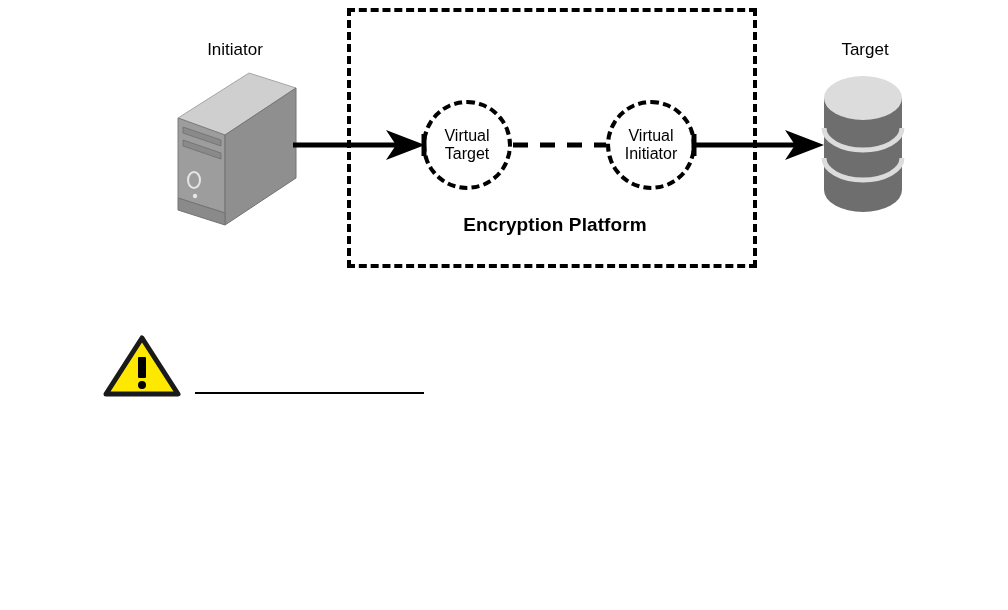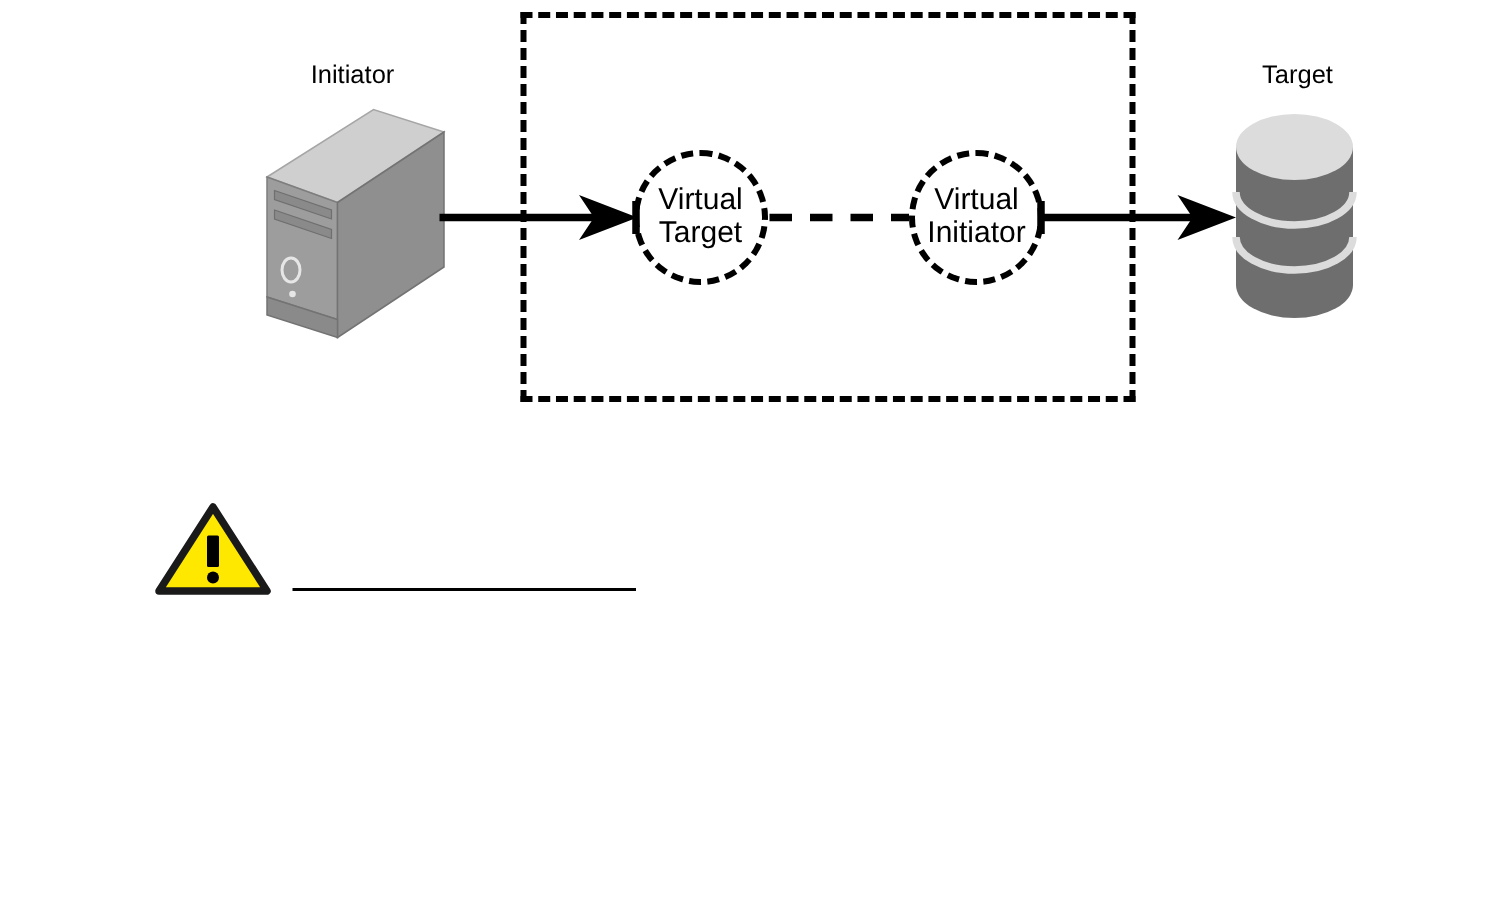--- a/index.html
+++ b/index.html
@@ -59,21 +59,21 @@
     border: 4px dashed #000000;
     border-radius: 50%;
     box-sizing: border-box;
     display: flex;
     align-items: center;
     justify-content: center;
     background: transparent;
   }
   .virtual-node .vn-text {
     font-family: "Liberation Sans", sans-serif;
-    font-size: 20px;
+    font-size: 16px;
     line-height: 1.12;
     color: #000000;
     text-align: center;
     white-space: pre-line;
     transform: translateY(-0.5px);
   }
   #virtual-target { left: 422px; top: 100px; }
   #virtual-initiator { left: 606px; top: 100px; }
 
   
@@ -95,20 +95,21 @@
 <body>
 
 <div id="page">
 
   <div class="abs" id="platform-box"></div>
 
   <div class="abs node-label" id="initiator-label">Initiator</div>
 
   <div class="abs node-label" id="target-label">Target</div>
 
+  <div class="abs node-label" id="platform-label">Encryption Platform</div>
 
   <div class="abs virtual-node" id="virtual-target">
     <span class="vn-text">Virtual
 Target</span>
   </div>
 
   <div class="abs virtual-node" id="virtual-initiator">
     <span class="vn-text">Virtual
 Initiator</span>
   </div>

